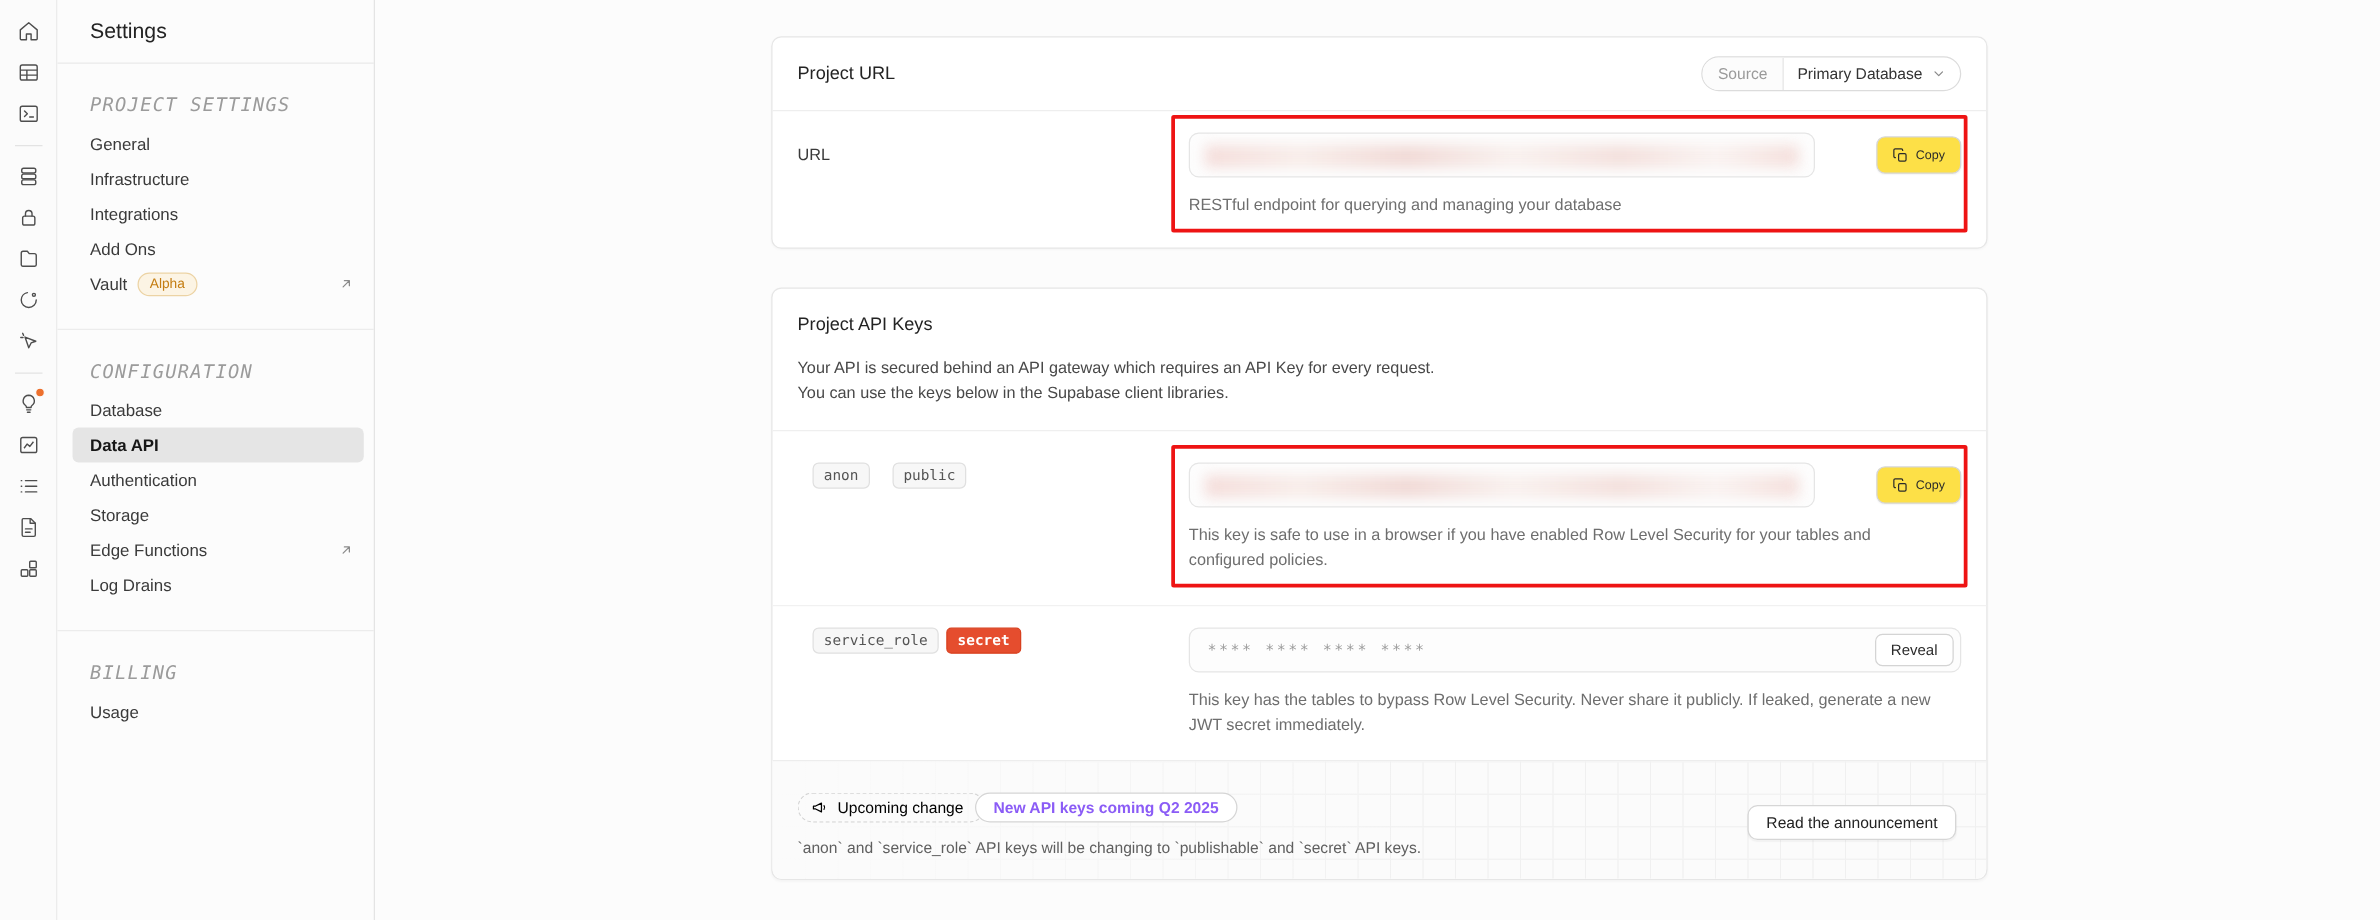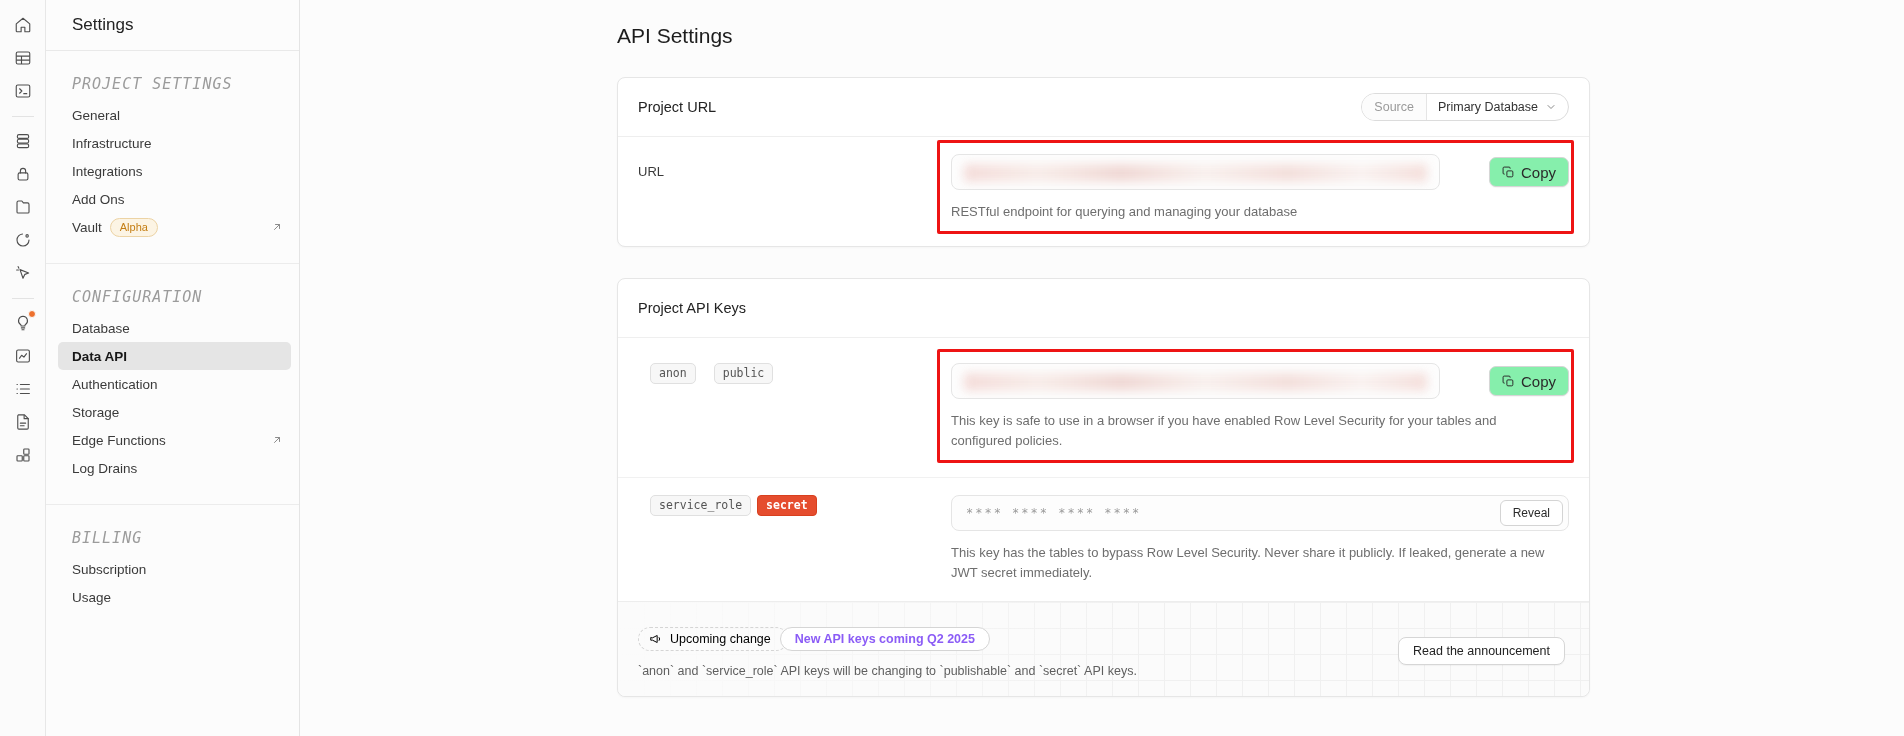--- a/index.html
+++ b/index.html
@@ -103,22 +103,22 @@
     flex:1; height:36px; background:#fdfdfd; border:1px solid #e5e5e5;
     border-radius:8px; overflow:hidden; position:relative;
   }
   .blur-line {
     height:18px; margin:9px 12px; border-radius:3px; filter:blur(5px); opacity:.9;
     background:linear-gradient(90deg,#f3d9d6 0%,#f7ebe7 16%,#efd5d1 34%,
       #f8efec 52%,#f2dcd8 70%,#f9f1ef 86%,#f3dbd7 100%);
   }
   .btn {
     display:inline-flex; align-items:center; gap:6px; height:30px; padding:0 12px;
-    background:#86efac; border:1px solid #d6d6d6; border-radius:7px;
-    font-size:15px; color:#2b2b2b; cursor:pointer; white-space:nowrap;
+    background:#fde047; border:1px solid #d6d6d6; border-radius:7px;
+    font-size:10px; color:#2b2b2b; cursor:pointer; white-space:nowrap;
     box-shadow:0 1px 1px rgba(0,0,0,0.04); font-family:inherit;margin-left:41px;
   }
   .row-desc { margin-top:12px; font-size:13px; color:#6e6e6e; line-height:20px; max-width:600px; }
 
   .card-keys-header { padding:20px 20px 20px; border-bottom:1px solid #efefef; }
   .keys-desc { margin-top:15px; font-size:13px; color:#484848; line-height:20px; }
 
   .key-row { display:flex; padding:25px 20px 26px; }
   .key-row + .key-row { border-top:1px solid #f1f1f1; padding-top:17px; padding-bottom:18px; }
   .badges { display:flex; gap:6px; align-items:flex-start; }
@@ -325,30 +325,26 @@
         </span>
     </div>
     <div class="nav-item">
         <span>Log Drains</span>
       </div>
   </div>
 
   <div class="nav-section">
     <div class="nav-section-label">BILLING</div>
     <div class="nav-item">
-        <span>Subscription</span>
-      </div>
-    <div class="nav-item">
         <span>Usage</span>
       </div>
   </div>
 </aside>
 
 <main class="main">
-  <h1 class="page-title">API Settings</h1>
 
   <section class="card card-url">
     <div class="card-header">
       <span class="card-title">Project URL</span>
       <div class="source-pill">
         <span class="seg-label">Source</span>
         <span class="seg-value">
           <span>Primary Database</span>
           <span class="chev">
               <svg width="12" height="12" viewBox="0 0 24 24" fill="none" stroke="currentColor" stroke-width="2" stroke-linecap="round" stroke-linejoin="round">
@@ -379,20 +375,24 @@
           </div>
           <div class="row-desc">RESTful endpoint for querying and managing your database</div>
         </div>
       </div>
     </div>
   </section>
 
   <section class="card card-keys">
     <div class="card-keys-header">
       <span class="card-title">Project API Keys</span>
+      <div class="keys-desc">
+        <div>Your API is secured behind an API gateway which requires an API Key for every request.</div>
+        <div>You can use the keys below in the Supabase client libraries.</div>
+      </div>
     </div>
 
     <div class="key-row">
       <div class="row-label" style="padding-top:0;">
         <div class="badges">
           <span class="badge-mono">anon</span>
           <span class="badge-mono">public</span>
         </div>
       </div>
       <div class="row-control">

